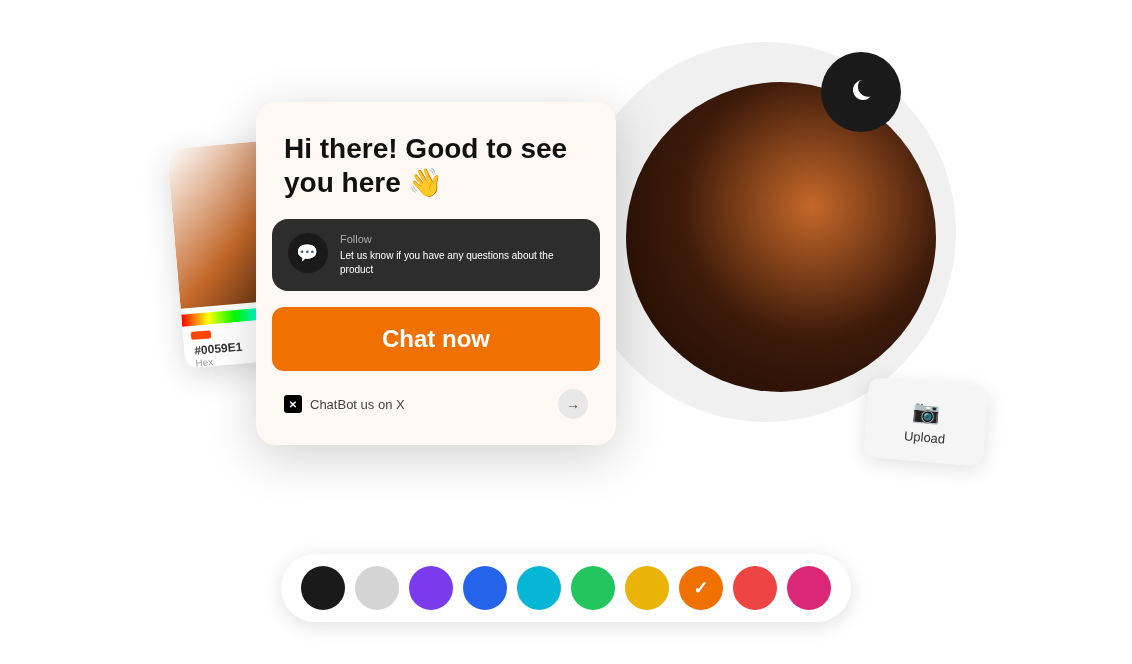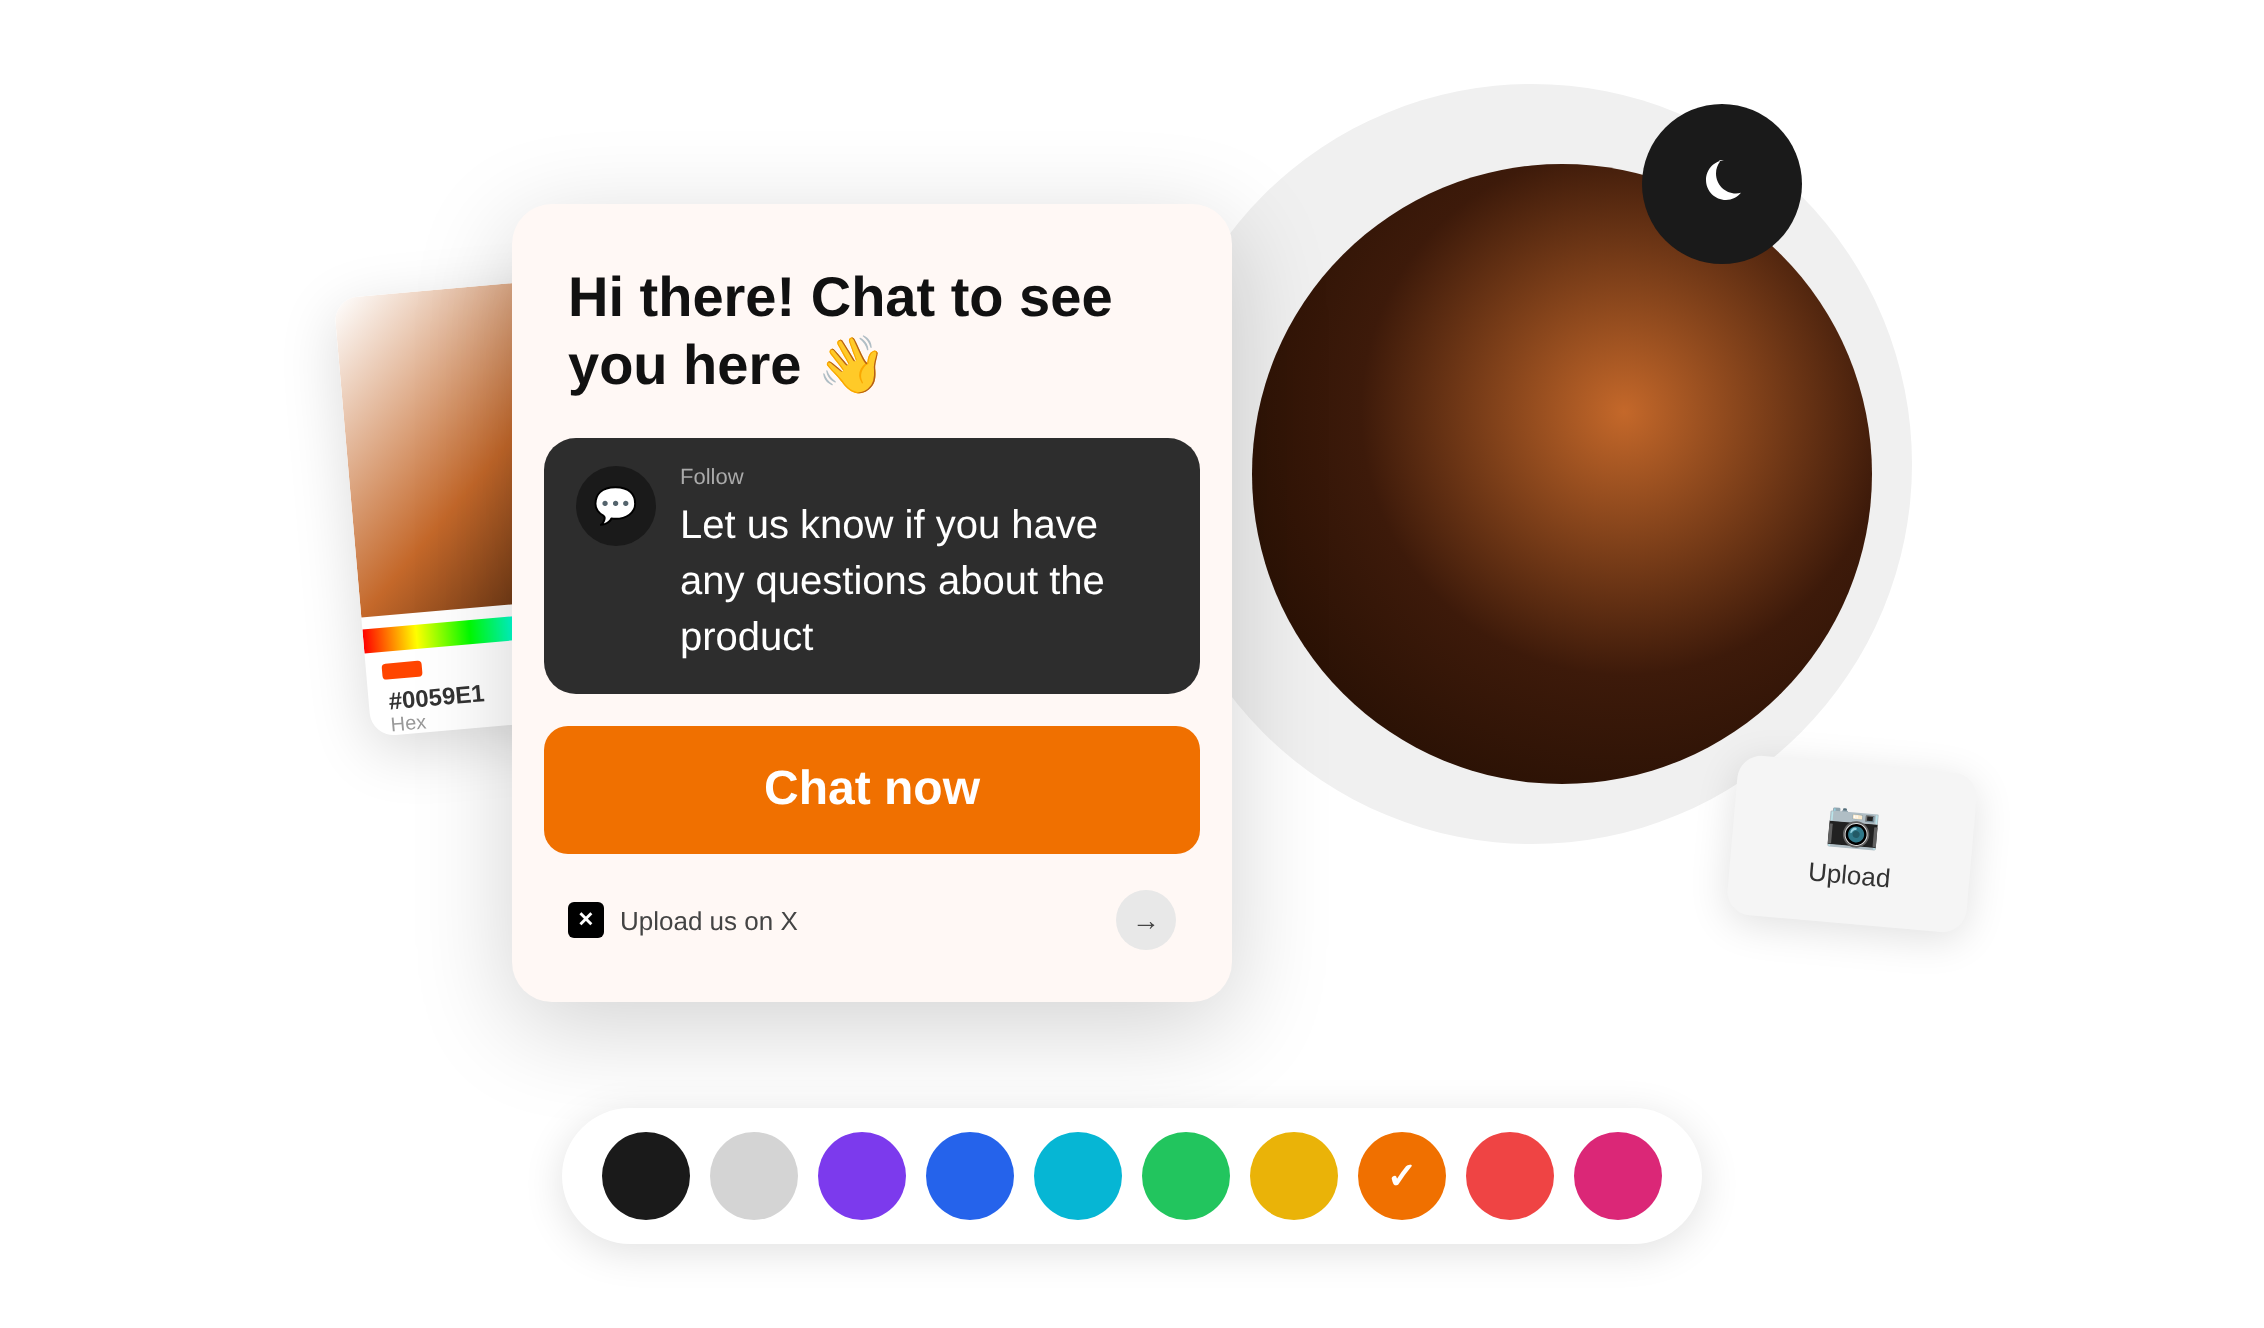--- a/index.html
+++ b/index.html
@@ -201,21 +201,21 @@
       flex: 1;
     }
 
     .chat-sender {
       font-size: 11px;
       color: #aaa;
       margin-bottom: 4px;
     }
 
     .chat-text {
-      font-size: 20px;
+      font-size: 10px;
       color: #fff;
       line-height: 1.4;
     }
 
     .chat-now-btn {
       margin: 16px 16px 8px;
       background: #f07000;
       color: #fff;
       border: none;
       border-radius: 12px;
@@ -338,39 +338,39 @@
     </div>
   </div>
 
   <div class="upload-card">
     <span class="upload-icon">📷</span>
     <span class="upload-label">Upload</span>
   </div>
 
   <div class="chat-card">
     <div class="chat-card-header">
-      <div class="chat-card-title">Hi there! Chat to see you here 👋</div>
+      <div class="chat-card-title">Hi there! Good to see you here 👋</div>
     </div>
 
     <div class="chat-message-bubble">
       <div class="chatbot-avatar">
         <span class="chatbot-icon">💬</span>
       </div>
       <div class="chat-message-content">
         <div class="chat-sender">Follow</div>
         <div class="chat-text">Let us know if you have any questions about the product</div>
       </div>
     </div>
 
     <button class="chat-now-btn">Chat now</button>
 
     <div class="chat-card-footer">
       <div class="follow-x">
         <div class="x-icon">✕</div>
-        <span>Upload us on X</span>
+        <span>ChatBot us on X</span>
       </div>
       <div class="follow-arrow">→</div>
     </div>
   </div>
 
   <div class="color-palette">
     <div class="color-dot" style="background:#1a1a1a"></div>
     <div class="color-dot" style="background:#d4d4d4"></div>
     <div class="color-dot" style="background:#7c3aed"></div>
     <div class="color-dot" style="background:#2563eb"></div>

